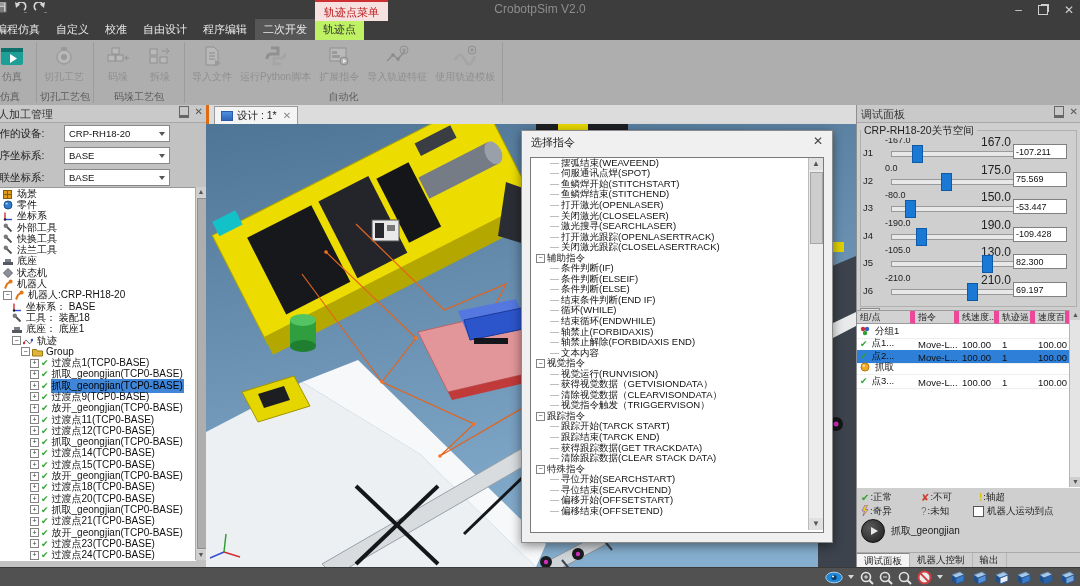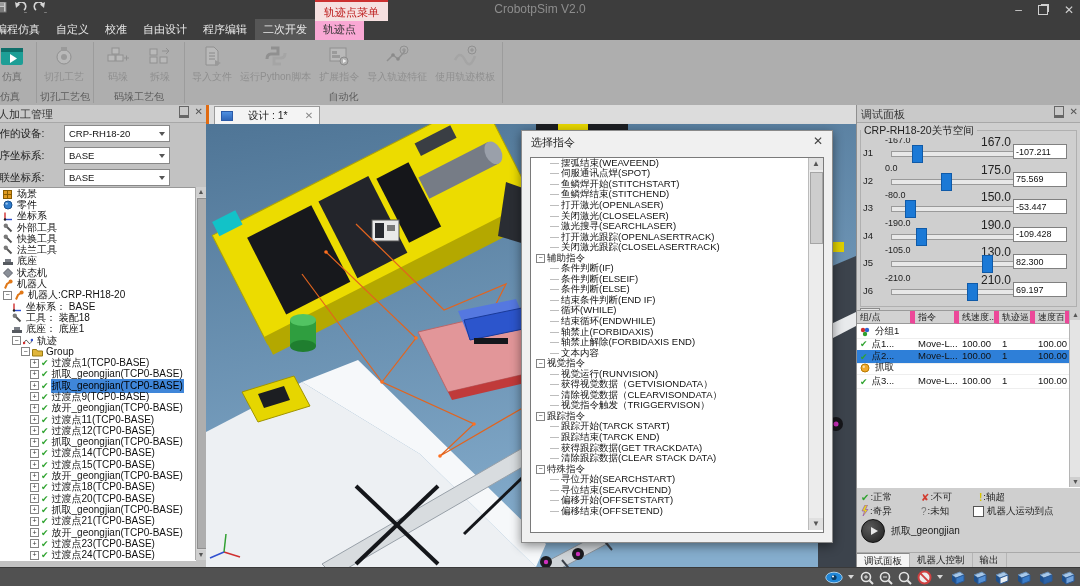--- a/index.html
+++ b/index.html
@@ -11,21 +11,21 @@
   .qa .qbtn{display:inline-flex;align-items:center;color:#d0d0d0;}
   .title-text{position:absolute;left:0;right:0;top:2px;text-align:center;color:#8d8d8d;font-size:12px;}
   .winbtns{position:absolute;right:6px;top:0;display:flex;gap:16px;color:#cfcfcf;font-size:12px;height:19px;align-items:center;}
   .winbtns span{cursor:default;}
   .wrestore{display:inline-block;width:8px;height:8px;border:1px solid #cfcfcf;box-shadow:2px -2px 0 -1px #cfcfcf;}
   
   .menubar{position:absolute;left:0;top:19px;width:1080px;height:21px;background:#3d3d3d;display:flex;}
   .mtab{height:21px;line-height:21px;padding:0 8px;color:#e8e8e8;font-size:11px;white-space:nowrap;}
   .mtab:first-child{margin-left:-12px;}
   .mtab.active{background:#565656;}
-  .mtab.ctx{background:#f9a8d4;color:#333;}
+  .mtab.ctx{background:#bef264;color:#333;}
   .ctx-popup{position:absolute;top:0;height:17px;line-height:16px;padding:2px 9px 0 9px;background:#f6e0e0;
              color:#bb1717;font-size:11px;border-top:2px solid #cc3030;white-space:nowrap;z-index:40;}
   
   .ribbon{position:absolute;left:0;top:40px;width:1080px;height:65px;background:#aeaeae;display:flex;overflow:hidden;}
   .rgroup{display:flex;flex-direction:column;padding:0 3px;}
   .rgroup.first{margin-left:-12px;}
   .rbtns{flex:1;display:flex;align-items:flex-start;}
   .rbtn{display:flex;flex-direction:column;align-items:center;min-width:34px;padding:3px 4px 0 4px;}
   .ric{height:26px;display:flex;align-items:center;}
   .rlbl{font-size:10px;color:#8f8f8f;white-space:nowrap;margin-top:1px;}
@@ -54,21 +54,21 @@
   .chk{color:#2fa32f;font-size:9px;margin-right:2px;flex:none;}
   .tlbl{padding:0 1px;}
   .vscroll{position:absolute;right:0;top:82px;width:10px;height:373px;background:#d6d6d6;border-left:1px solid #aaa;}
   .vscroll .thumb{position:absolute;left:1px;width:8px;background:#aeaeae;border:1px solid #8f8f8f;}
   .sarr{position:absolute;left:0;width:10px;height:10px;font-size:7px;color:#555;text-align:center;line-height:10px;background:#cfcfcf;}
   
   .viewport{position:absolute;left:206px;top:105px;width:650px;height:462px;}
   .vp-tabbar{position:absolute;left:0;top:0;width:100%;height:19px;background:#dcdcdc;border-bottom:1px solid #9a9a9a;}
   .vp-accent{position:absolute;left:0;top:0;width:3px;height:19px;background:#e06a10;}
   .vp-tab{position:absolute;left:8px;top:1px;height:17px;background:#f4f4f4;border:1px solid #9a9a9a;border-bottom:none;
-          display:flex;align-items:center;gap:15px;padding:0 6px;font-size:10.5px;color:#222;}
+          display:flex;align-items:center;gap:4px;padding:0 6px;font-size:10.5px;color:#222;}
   .vp-tab .doc-ic{display:inline-block;width:10px;height:8px;background:linear-gradient(#4f8fe0,#2f66b8);border:1px solid #2a5aa8;}
   .vp-tab .x{color:#888;font-size:10px;margin-left:2px;}
   .scene{position:absolute;left:0;top:19px;width:650px;height:443px;}
   
   .dialog{position:absolute;left:521px;top:130px;width:310px;height:411px;background:#f0f0f0;
           border:1px solid #8a8a8a;box-shadow:0 3px 10px rgba(0,0,0,.45);z-index:30;}
   .dlg-title{position:absolute;left:0;top:0;width:100%;height:22px;}
   .dlg-title .t{position:absolute;left:9px;top:4px;font-size:11px;color:#222;}
   .dlg-title .x{position:absolute;right:9px;top:3px;font-size:12px;color:#444;}
   .dlg-list{position:absolute;left:8px;top:26px;width:292px;height:374px;background:#fff;border:1px solid #7a7a7a;overflow:hidden;}
@@ -90,21 +90,21 @@
   .jtrack{position:absolute;left:30px;top:16px;width:122px;height:4px;background:#e8e8e8;border:1px solid #9a9a9a;}
   .jhandle{position:absolute;top:-7px;width:9px;height:16px;background:#1b79d6;border:1px solid #0f5aa8;}
   .jval{position:absolute;right:10px;top:9px;width:48px;height:13px;border:1px solid #808080;background:#fff;
         font-size:9px;color:#111;padding:0 2px;font-family:"Liberation Sans","DejaVu Sans",sans-serif;}
   .filter-btn{position:absolute;left:3px;top:203px;width:18px;height:11px;background:#e6e6e6;border:1px solid #8a8a8a;
               display:flex;align-items:center;justify-content:center;}
   .filter-btn .tri{width:0;height:0;border-left:3px solid transparent;border-right:3px solid transparent;border-top:4px solid #333;}
   .dtable{position:absolute;left:0;top:205px;width:224px;height:177px;background:#fff;border-top:1px solid #9a9a9a;}
   .dth{position:absolute;top:0;height:13px;background:#d2d2d2;border-right:5px solid #ec4899;border-bottom:1px solid #9a9a9a;
        font-size:9px;color:#222;line-height:13px;padding-left:3px;box-sizing:border-box;white-space:nowrap;overflow:hidden;}
-  .dtr{position:absolute;left:0;width:213px;height:12.5px;display:flex;font-size:9.5px;color:#111;align-items:flex-start;border-bottom:1px solid #eee;}
+  .dtr{position:absolute;left:0;width:213px;height:12.5px;display:flex;font-size:9.5px;color:#111;align-items:flex-end;border-bottom:1px solid #eee;}
   .dtr.sel{background:#2e7fd8;}
   .dtd{box-sizing:border-box;padding-left:3px;white-space:nowrap;overflow:hidden;display:flex;align-items:center;gap:2px;}
   .tscroll{position:absolute;right:0;top:0;width:11px;height:177px;background:#e4e4e4;border-left:1px solid #b5b5b5;}
   .legend{position:absolute;left:4px;top:386px;width:216px;height:28px;font-size:9.5px;color:#222;}
   .litem{position:absolute;display:flex;align-items:center;gap:1px;white-space:nowrap;}
   .lg-check{color:#2fa32f;font-size:10px;}
   .lg-x{color:#d23b2e;font-size:10px;}
   .lg-bang{color:#d8c400;font-weight:bold;font-size:10px;}
   .lg-q{color:#777;font-size:10px;}
   .lg-box{display:inline-block;width:9px;height:9px;border:1px solid #555;background:#fff;margin-right:2px;}

